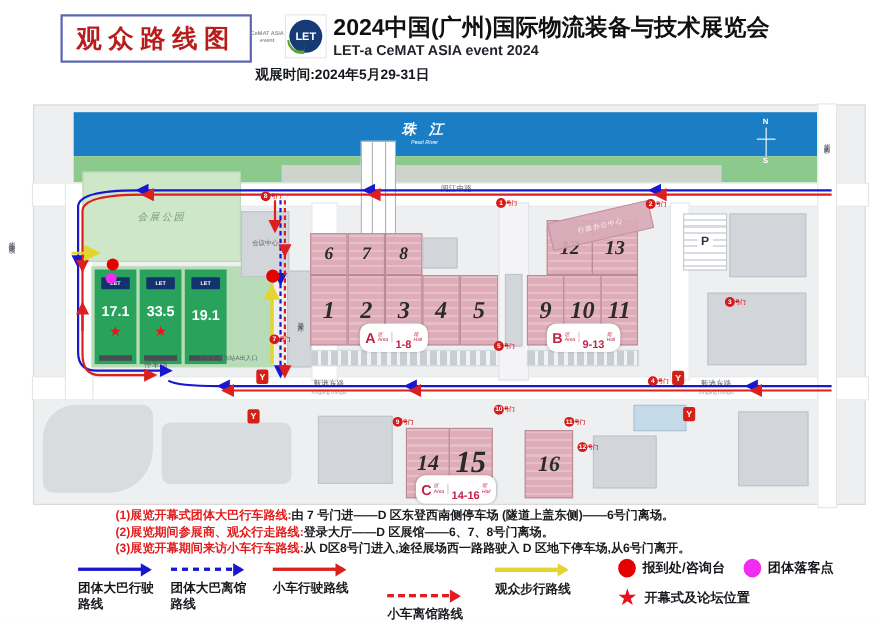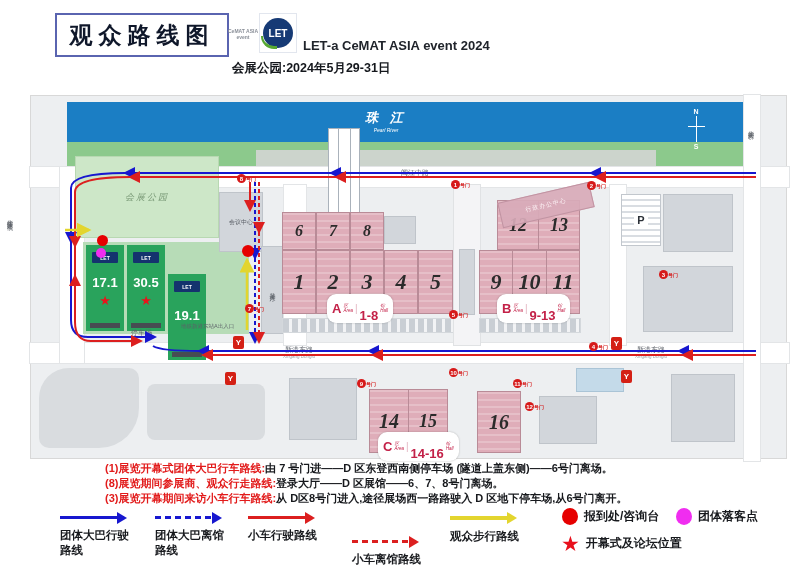--- a/index.html
+++ b/index.html
@@ -1,21 +1,21 @@
 <!DOCTYPE html>
 <html><head>
 <meta charset="utf-8">
 <style>
   html,body{margin:0;padding:0;background:#fff;}
   #app{position:relative;width:800px;height:565px;background:#fff;overflow:hidden;
        font-family:"Liberation Sans","DejaVu Sans",sans-serif;color:#111;}
   .abs{position:absolute;}
   
   .route-badge{left:55px;top:13px;width:170px;height:40px;border:2px solid #5a64b0;
-    color:#0f172a;font-size:23px;font-weight:bold;letter-spacing:6px;
+    color:#b91c1c;font-size:23px;font-weight:bold;letter-spacing:6px;
     display:flex;align-items:center;justify-content:center;text-align:right;}
   .cemat{left:228px;top:28px;width:30px;font-size:5px;color:#8a8f98;font-weight:bold;line-height:1.2;text-align:center;}
   .letbox{left:259px;top:13px;width:36px;height:38px;background:#fff;border:1px solid #e2e6ee;
     display:flex;align-items:center;justify-content:center;}
   .letcir{width:30px;height:30px;border-radius:50%;background:#163a75;position:relative;
     display:flex;align-items:center;justify-content:center;color:#fff;font-size:10px;font-weight:bold;}
   .letcir:after{content:"";position:absolute;left:-2px;bottom:-1px;width:14px;height:10px;
     border-radius:0 0 0 14px;border-bottom:3px solid #57a832;border-left:2px solid #57a832;}
   .title{left:303px;top:11px;font-size:21px;font-weight:bold;color:#101010;white-space:nowrap;}
   .subtitle{left:303px;top:38px;font-size:13px;font-weight:bold;color:#20242b;}
@@ -45,21 +45,21 @@
   .dnum{margin-top:12px;color:#fff;font-size:13px;font-weight:bold;}
   .dstar{margin-top:4px;color:#e8151c;font-size:13px;line-height:1;}
   .dfoot{position:absolute;bottom:3px;left:4px;right:4px;height:5px;background:#474c52;}
   .phall{position:absolute;background:#dfadb9;border:1px solid #b98b97;
     background-image:repeating-linear-gradient(180deg,rgba(255,255,255,.22) 0 2px,rgba(0,0,0,0) 2px 7px);
     display:flex;align-items:center;justify-content:center;
     font-family:"Liberation Serif","DejaVu Serif",serif;font-style:italic;font-weight:bold;color:#2b2b2b;}
   .abadge{position:absolute;background:#fff;border-radius:9px;padding:1px 5px;display:flex;align-items:center;
     gap:2px;box-shadow:0 0 2px rgba(0,0,0,.25);color:#c32148;z-index:7;}
   .abadge b{font-size:13px;line-height:1;}
-  .abadge .rng{font-size:13px;margin-top:14px;}
+  .abadge .rng{font-size:10px;margin-top:14px;}
   .abadge .st{display:flex;flex-direction:column;font-size:4.5px;line-height:1.1;}
   .abadge em{font-style:normal;color:#e3b6c2;font-size:10px;line-height:1;}
   .gate{position:absolute;display:flex;align-items:center;z-index:8;}
   .gate b{width:9px;height:9px;border-radius:50%;background:#d61a1a;color:#fff;font-size:6px;
     display:flex;align-items:center;justify-content:center;}
   .gate i{font-style:normal;color:#d61a1a;font-size:5px;font-weight:bold;}
   .mcirc{position:absolute;border-radius:50%;z-index:9;}
   .ybox{position:absolute;width:11px;height:13px;background:#d42015;border-radius:2px;color:#fff;
     font-size:8px;font-weight:bold;display:flex;align-items:center;justify-content:center;z-index:8;}
   .admin{background:rgba(216,170,184,.92);border:1px solid #c193a2;transform:rotate(-13deg);
@@ -92,22 +92,23 @@
 <div id="app">
 
   <div class="abs route-badge">观众路线图</div>
   <div class="abs cemat">
     <span>CeMAT ASIA</span><br>
     <span>event</span>
   </div>
   <div class="abs letbox">
     <span class="letcir">LET</span>
   </div>
+  <div class="abs title">2024中国(广州)国际物流装备与技术展览会</div>
   <div class="abs subtitle">LET-a CeMAT ASIA event 2024</div>
-  <div class="abs hline" style="left:232px;top:60px;">会展公园:2024年5月29-31日</div>
+  <div class="abs hline" style="left:232px;top:60px;">观展时间:2024年5月29-31日</div>
 
   <div class="abs lbl vlbl" style="left:6px;top:215px;font-size:6px;">华南快速干线</div>
 
   <div id="map" class="abs">
 
     <div class="abs river" style="left:36px;top:6px;width:676px;height:40px;"></div>
     <div class="abs bank" style="left:36px;top:46px;width:676px;height:24px;"></div>
     <div class="abs garden" style="left:225px;top:54px;width:400px;height:24px;"></div>
     <div class="abs riverlbl" style="left:318px;top:13px;width:74px;font-style:italic;">
       <span>珠 江</span>
@@ -139,25 +140,25 @@
     <div class="abs park" style="left:44px;top:60px;width:142px;height:80px;font-style:italic;">会展公园</div>
     <div class="abs dzone" style="left:52px;top:146px;width:166px;height:92px;">
       <div class="dhall" style="left:3px;">
         <span class="letban">LET</span>
         <span class="dnum">17.1</span>
         <span class="dstar">★</span>
         <span class="dfoot"></span>
       </div>
       <div class="dhall" style="left:44px;">
         <span class="letban">LET</span>
-        <span class="dnum">30.5</span>
+        <span class="dnum">33.5</span>
         <span class="dstar">★</span>
         <span class="dfoot"></span>
       </div>
-      <div class="dhall" style="left:85px;margin-top:29px;">
+      <div class="dhall" style="left:85px;">
         <span class="letban">LET</span>
         <span class="dnum" style="margin-top:16px;">19.1</span>
         <span class="dfoot"></span>
       </div>
     </div>
 
     <div class="abs bldg" style="left:188px;top:96px;width:42px;height:58px;display:flex;align-items:center;justify-content:center;">
       <span class="lbl" style="font-size:6px;">会议中心</span>
     </div>
     <div class="abs bldg" style="left:230px;top:150px;width:20px;height:86px;display:flex;align-items:center;justify-content:center;">
@@ -185,21 +186,21 @@
 
     <div class="phall" style="left:466px;top:104px;width:40px;height:48px;font-size:18px;">12</div>
     <div class="phall" style="left:507px;top:104px;width:40px;height:48px;font-size:18px;">13</div>
     <div class="abs admin" style="left:468px;top:96px;width:92px;height:24px;">行政办公中心</div>
     <div class="phall" style="left:448px;top:154px;width:32px;height:62px;font-size:22px;">9</div>
     <div class="phall" style="left:481px;top:154px;width:33px;height:62px;font-size:22px;">10</div>
     <div class="phall" style="left:515px;top:154px;width:32px;height:62px;font-size:22px;">11</div>
     <div class="abs dock" style="left:448px;top:222px;width:100px;height:13px;"></div>
 
     <div class="phall" style="left:338px;top:293px;width:38px;height:62px;font-size:20px;">14</div>
-    <div class="phall" style="left:377px;top:293px;width:38px;height:62px;font-size:18px;">15</div>
+    <div class="phall" style="left:377px;top:293px;width:38px;height:62px;font-size:28px;">15</div>
     <div class="phall" style="left:446px;top:295px;width:42px;height:60px;font-size:20px;">16</div>
 
     <div class="abs pk" style="left:590px;top:98px;width:38px;height:50px;">
       <span>P</span>
     </div>
     <div class="abs bldg" style="left:632px;top:98px;width:68px;height:56px;"></div>
     <div class="abs bldg" style="left:612px;top:170px;width:88px;height:64px;"></div>
     <div class="abs bldg" style="left:640px;top:278px;width:62px;height:66px;"></div>
     <div class="abs" style="left:545px;top:272px;width:46px;height:22px;background:#c4dae9;border:1px solid #aac4d6;"></div>
 
@@ -352,27 +353,27 @@
     <span class="ybox" style="left:202px;top:240px;">Y</span>
     <span class="ybox" style="left:194px;top:276px;">Y</span>
     <span class="ybox" style="left:580px;top:241px;">Y</span>
     <span class="ybox" style="left:590px;top:274px;">Y</span>
   </div>
 
   <div class="abs note" style="top:461px;">
     <b>(1)展览开幕式团体大巴行车路线:</b><span>由 7 号门进——D 区东登西南侧停车场 (隧道上盖东侧)——6号门离场。</span>
   </div>
   <div class="abs note" style="top:476px;">
-    <b>(8)展览期间参展商、观众行走路线:</b><span>登录大厅——D 区展馆——6、7、8号门离场。</span>
+    <b>(2)展览期间参展商、观众行走路线:</b><span>登录大厅——D 区展馆——6、7、8号门离场。</span>
   </div>
   <div class="abs note" style="top:491px;">
     <b>(3)展览开幕期间来访小车行车路线:</b><span>从 D区8号门进入,途径展场西一路路驶入 D 区地下停车场,从6号门离开。</span>
   </div>
 
-  <div class="litem" style="left:60px;top:516px;">
+  <div class="litem" style="left:71px;top:516px;">
     <div class="larr solid c-blue"></div>
     <div class="llab">团体大巴行驶
 路线</div>
   </div>
   <div class="litem" style="left:155px;top:516px;">
     <div class="larr dash c-blue"></div>
     <div class="llab">团体大巴离馆
 路线</div>
   </div>
   <div class="litem" style="left:248px;top:516px;">

